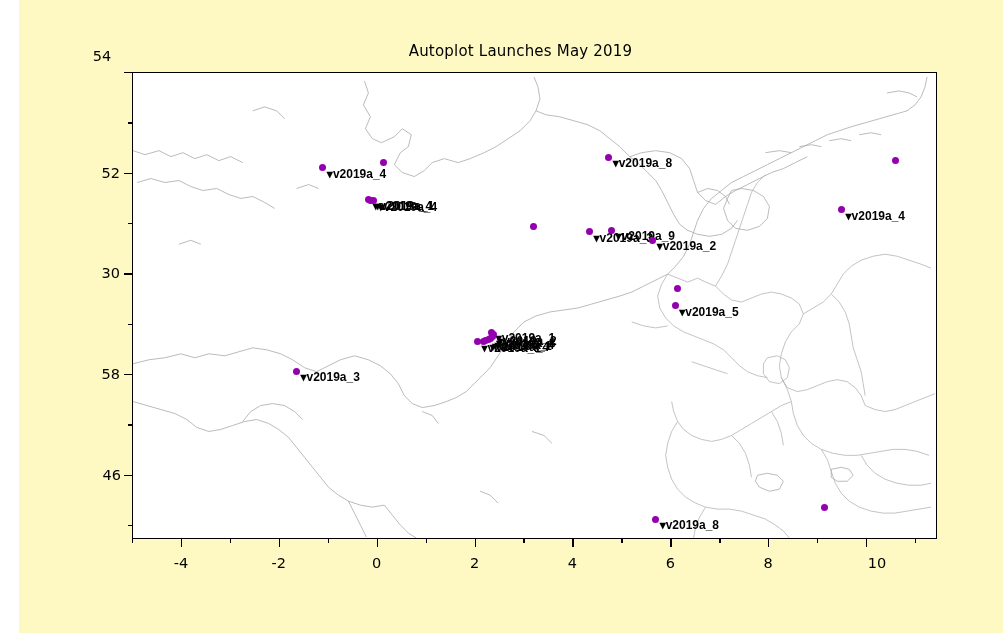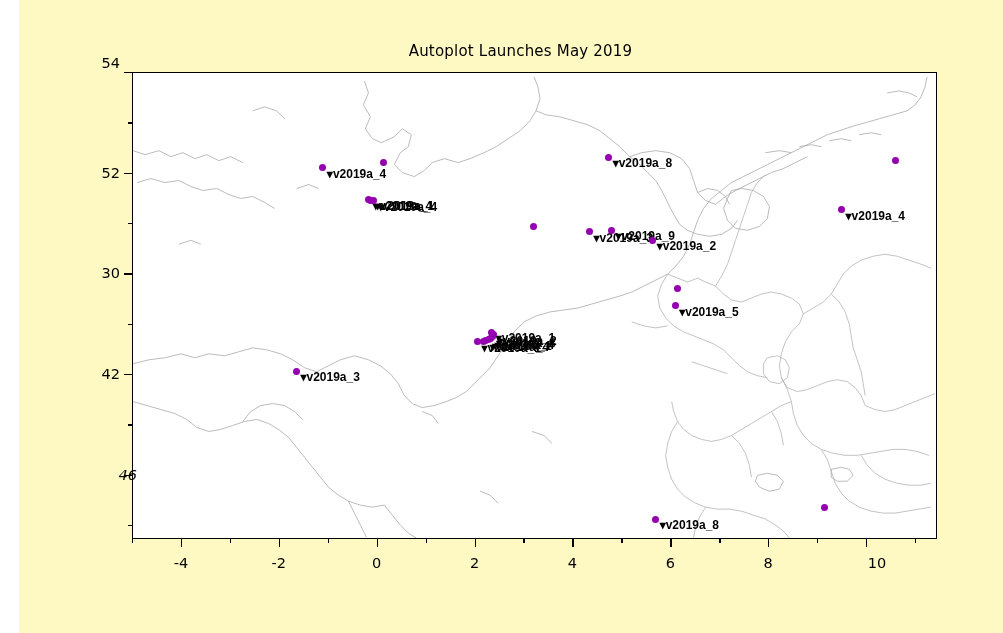--- a/index.html
+++ b/index.html
@@ -247,24 +247,24 @@
       <div class="ticklabel-x" style="left: 455.553px; top: 555px;">2</div>
       <div class="tick-v" style="left: 553.426px; top: 539px; height: 8px;"></div>
       <div class="ticklabel-x" style="left: 553.426px; top: 555px;">4</div>
       <div class="tick-v" style="left: 651.298px; top: 539px; height: 8px;"></div>
       <div class="ticklabel-x" style="left: 651.298px; top: 555px;">6</div>
       <div class="tick-v" style="left: 749.17px; top: 539px; height: 8px;"></div>
       <div class="ticklabel-x" style="left: 749.17px; top: 555px;">8</div>
       <div class="tick-v" style="left: 847.043px; top: 539px; height: 8px;"></div>
       <div class="ticklabel-x" style="left: 858px; top: 555px;">10</div>
       <div class="tick-h" style="left: 105px; top: 474.586px; width: 8px;"></div>
-      <div class="ticklabel-y" style="left: 82px; width: 36px; top: 474.586px; font-style: italic;">46</div>
+      <div class="ticklabel-y" style="left: 66px; width: 36px; top: 474.586px;">46</div>
       <div class="tick-h" style="left: 105px; top: 373.94px; width: 8px;"></div>
-      <div class="ticklabel-y" style="left: 65px; width: 36px; top: 373.94px;">42</div>
+      <div class="ticklabel-y" style="left: 65px; width: 36px; top: 373.94px;">58</div>
       <div class="tick-h" style="left: 105px; top: 273.293px; width: 8px;"></div>
       <div class="ticklabel-y" style="left: 65px; width: 36px; top: 273.293px;">30</div>
       <div class="tick-h" style="left: 105px; top: 172.647px; width: 8px;"></div>
       <div class="ticklabel-y" style="left: 65px; width: 36px; top: 172.647px;">52</div>
       <div class="tick-h" style="left: 105px; top: 72px; width: 8px;"></div>
-      <div class="ticklabel-y" style="left: 65px; width: 36px; top: 63px;">54</div>
+      <div class="ticklabel-y" style="left: 65px; width: 36px; top: 56px; text-align: center;">54</div>
     </div>
 
 </div>
 
 </body></html>

